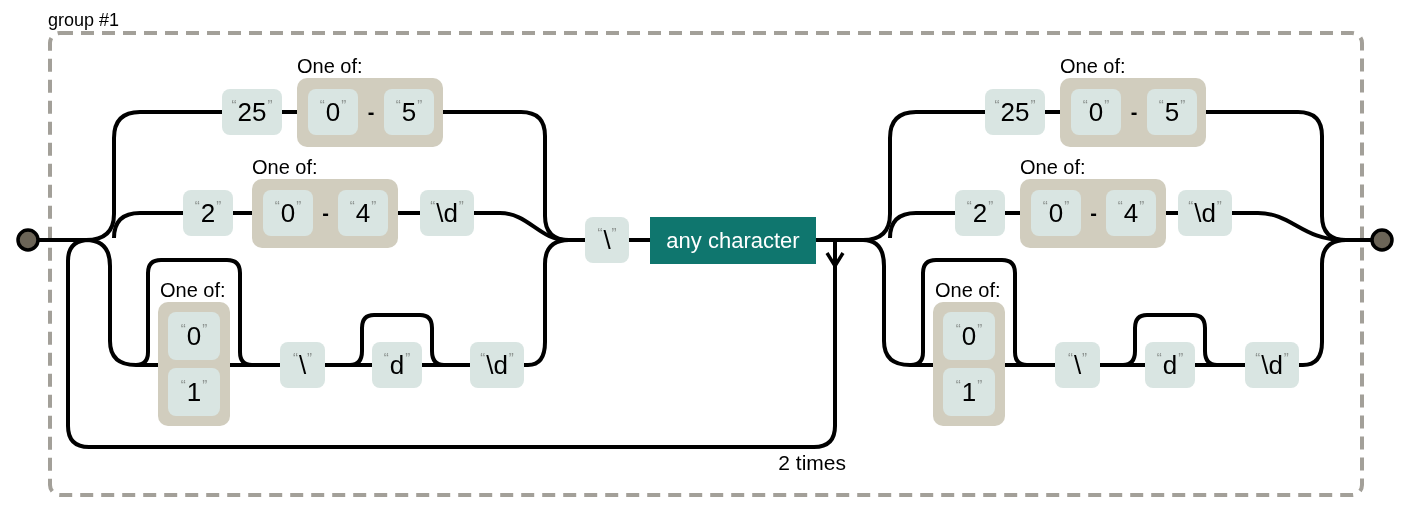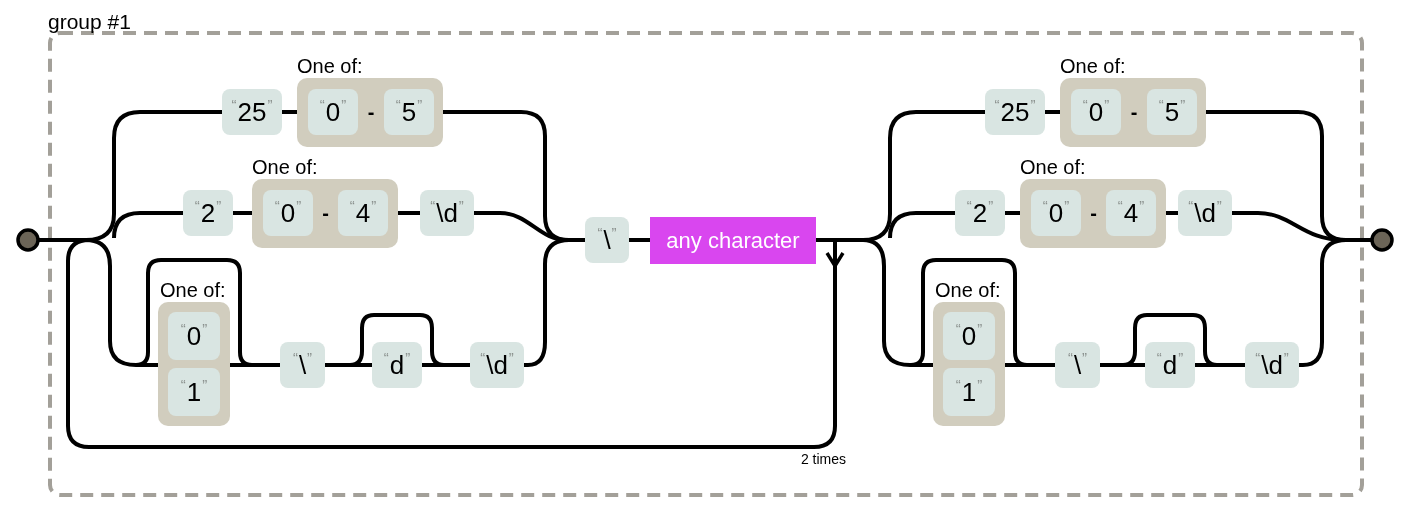--- a/index.html
+++ b/index.html
@@ -8,31 +8,31 @@
     font-family:"Liberation Sans", sans-serif; overflow:hidden;
   }
   svg.lines { position:absolute; left:0; top:0; }
   .lit {
     position:absolute; background:#d9e5e2; border-radius:8px;
     display:flex; align-items:center; justify-content:center; gap:1px;
   }
   .oneof { position:absolute; background:#d1cdbe; border-radius:10px; }
   .oneof-label { position:absolute; font-size:20px; color:#000; white-space:nowrap; }
   .anychar {
-    position:absolute; background:#d946ef; color:#ffffff; font-size:22px;
+    position:absolute; background:#0f766e; color:#ffffff; font-size:22px;
     display:flex; align-items:center; justify-content:center; white-space:nowrap;
   }
   .c { font-size:26px; color:#000; line-height:1; white-space:pre; }
   .q { font-size:15px; color:#8a908d; position:relative; top:-8px; line-height:1; }
   .rdash {
     position:absolute; font-size:20px; font-weight:bold; color:#000;
     display:flex; align-items:center; justify-content:center;
   }
-  .glabel { position:absolute; font-size:21px; color:#000; white-space:nowrap; }
-  .rlabel { position:absolute; font-size:14px; color:#000; text-align:right; white-space:nowrap; }
+  .glabel { position:absolute; font-size:18px; color:#000; white-space:nowrap; }
+  .rlabel { position:absolute; font-size:21px; color:#000; text-align:right; white-space:nowrap; }
 </style>
 </head>
 <body>
 
 <div class="stage">
 
   <svg class="lines" width="1408" height="522" viewBox="0 0 1408 522">
 
     <rect x="50" y="33" width="1312" height="462" rx="10" fill="none" stroke="#a3a099" stroke-width="4" stroke-dasharray="13 8"></rect>
 

